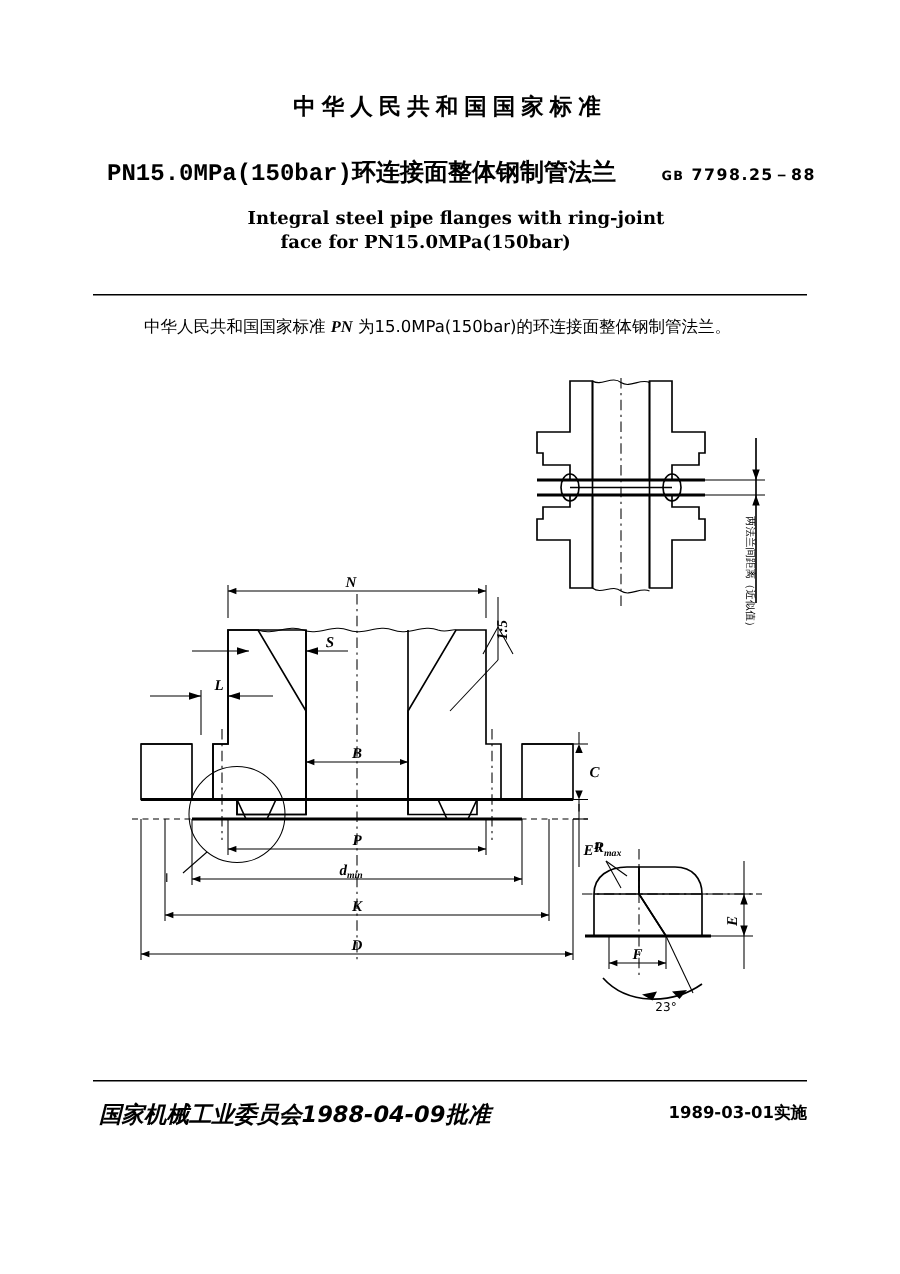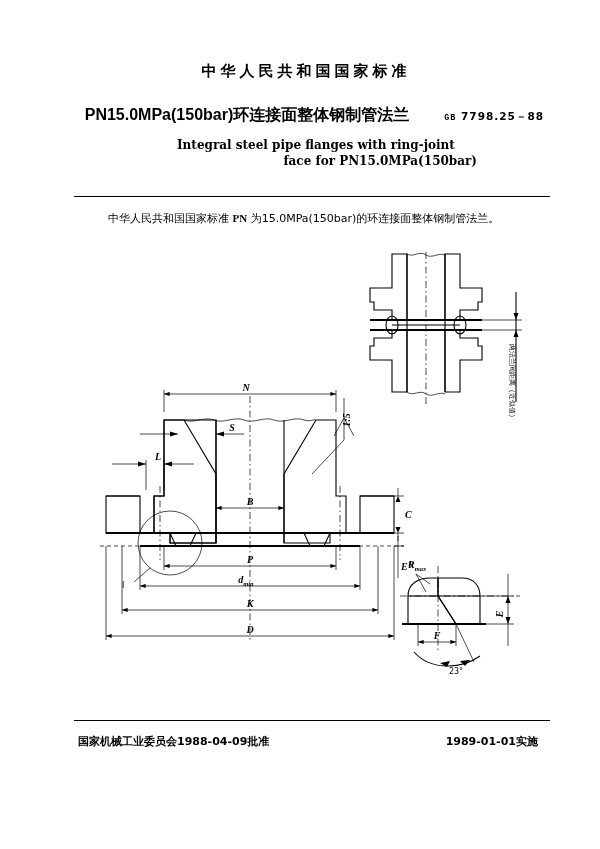--- a/index.html
+++ b/index.html
@@ -12,21 +12,20 @@
     height: 849px;
     position: relative;
     font-family: "Liberation Serif", "DejaVu Serif", serif;
     color: #000000;
     overflow: hidden;
   }
   .page {
     position: absolute;
     inset: 0;
     background: #ffffff;
-    margin-left: 12px;
   }
 
   
   .gov-line {
     position: absolute;
     top: 62px; left: 0; right: 0;
     text-align: center;
     font-family: "DejaVu Sans", sans-serif;
     font-weight: bold;
     font-size: 15px;
@@ -34,51 +33,51 @@
   }
   .title-row {
     position: absolute;
     top: 105px; left: 0; right: 0;
     height: 28px;
   }
   .main-title {
     position: absolute;
     left: 0; right: 0;
     text-align: center;
-    font-family: Liberation Sans, sans-serif;
+    font-family: Liberation Mono, monospace;
     font-weight: bold;
     font-size: 16px;
     letter-spacing: 0px;
     padding-right: 118px;
     box-sizing: border-box;
   }
   .std-no {
     position: absolute;
     right: 56px;
     top: 5px;
     font-family: "DejaVu Sans", sans-serif;
     font-weight: bold;
     font-size: 10.5px;
     letter-spacing: 1px;
     white-space: nowrap;
   }
-  .std-no .gb { font-size: 8.5px; font-family: Liberation Mono, monospace; }
+  .std-no .gb { font-size: 8.5px; }
 
   .en-title {
     position: absolute;
     top: 137px;
     left: 165px;
     width: 300px;
     font-family: "DejaVu Serif", serif;
     font-weight: bold;
     font-size: 12px;
     line-height: 16px;
   }
   .en-title .l1 { display:block; }
-  .en-title .l2 { display:block; padding-left: 22px; text-align: right; }
+  .en-title .l2 { display:block; padding-left: 22px; }
 
   .rule {
     position: absolute;
     left: 62px;
     width: 476px;
     border-top: 1.6px solid #000;
   }
   .rule-top  { top: 196px; }
   .rule-foot1{ top: 720px; }
 
@@ -86,38 +85,39 @@
   .body-p {
     position: absolute;
     font-family: "DejaVu Sans", sans-serif;
     font-size: 11px;
     line-height: 18px;
     color: #000;
   }
   .p1 { top: 209px; left: 96px; }
   .p2 { top: 228px; left: 66px; }
   .p2 .num { display:inline-block; width: 22px; }
-  .ital { font-family: "Liberation Serif", serif; font-weight: bold;}
+  .ital { font-family: "Liberation Serif", serif; font-style: italic; font-weight: bold;}
 
   
   .note {
     position: absolute;
     top: 697px;
     left: 90px;
     font-family: "DejaVu Sans", sans-serif;
     font-size: 8.4px;
     letter-spacing: 0.2px;
     white-space: nowrap;
   }
   .footer-left {
     position: absolute;
     top: 734px; left: 66px;
     font-family: "DejaVu Sans", sans-serif;
     font-weight: bold;
-    font-size: 11px;
+    font-size: 15px;
+    font-style: italic;
   }
   .footer-right {
     position: absolute;
     top: 734px; right: 62px;
     font-family: "DejaVu Sans", sans-serif;
     font-weight: bold;
     font-size: 11px;
   }
 
   
@@ -392,15 +392,15 @@
       <path d="M40,111 l10,-2 l-3,6 Z" fill="#000"></path>
       <path d="M70,108 l-10,1 l5,5 Z" fill="#000"></path>
       <text class="plain" x="56" y="122" text-anchor="middle">23°</text>
     </svg>
   </div>
 
 
   <div class="rule rule-foot1"></div>
 
   <div class="footer-left">国家机械工业委员会1988-04-09批准</div>
-  <div class="footer-right">1989-01-01实施</div>
+  <div class="footer-right">1989-03-01实施</div>
 
 </div>
 
 </body></html>

